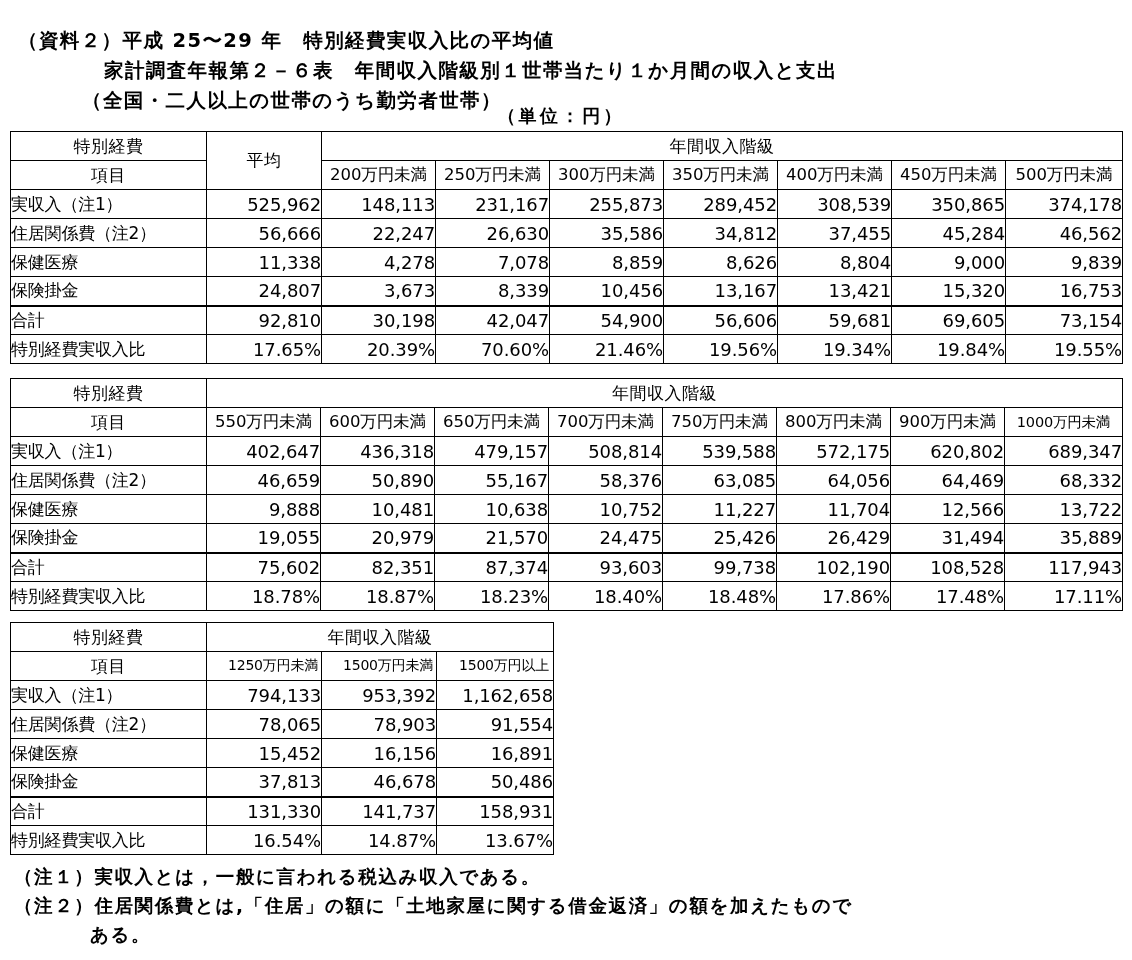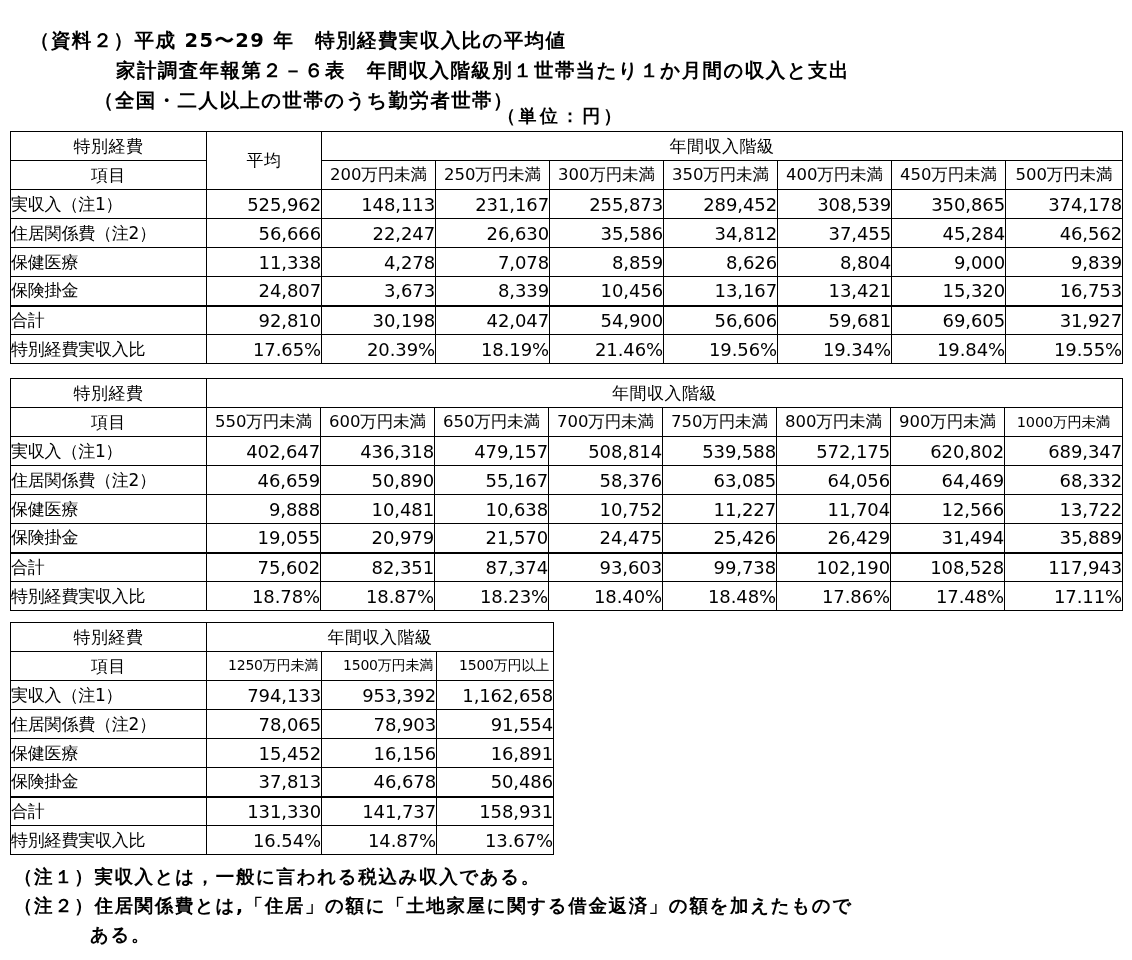--- a/index.html
+++ b/index.html
@@ -13,21 +13,21 @@
     font-family: "DejaVu Sans", "Liberation Sans", sans-serif;
     color: #000000;
     position: relative;
     overflow: hidden;
     -webkit-font-smoothing: none;
   }
 
   
   .title-block {
     position: absolute;
-    left: 16px;
+    left: 4px;
     top: 26px;
     width: 924px;
   }
   .title-line {
     font-size: 19.5px;
     line-height: 30px;
     white-space: nowrap;
     letter-spacing: 1.4px;
     font-weight: 700;
   }
@@ -205,27 +205,27 @@
       </tr>
       <tr class="total-row">
         <td class="rowlabel">合計</td>
         <td class="num">92,810</td>
         <td class="num">30,198</td>
         <td class="num">42,047</td>
         <td class="num">54,900</td>
         <td class="num">56,606</td>
         <td class="num">59,681</td>
         <td class="num">69,605</td>
-        <td class="num">31,927</td>
+        <td class="num">73,154</td>
       </tr>
       <tr>
         <td class="rowlabel">特別経費実収入比</td>
         <td class="num">17.65%</td>
         <td class="num">20.39%</td>
-        <td class="num">18.19%</td>
+        <td class="num">70.60%</td>
         <td class="num">21.46%</td>
         <td class="num">19.56%</td>
         <td class="num">19.34%</td>
         <td class="num">19.84%</td>
         <td class="num">19.55%</td>
       </tr>
     </tbody>
 </table>
 
 <table class="tbl" id="table2" style="left:10px; top:378px; width:1112px;">

